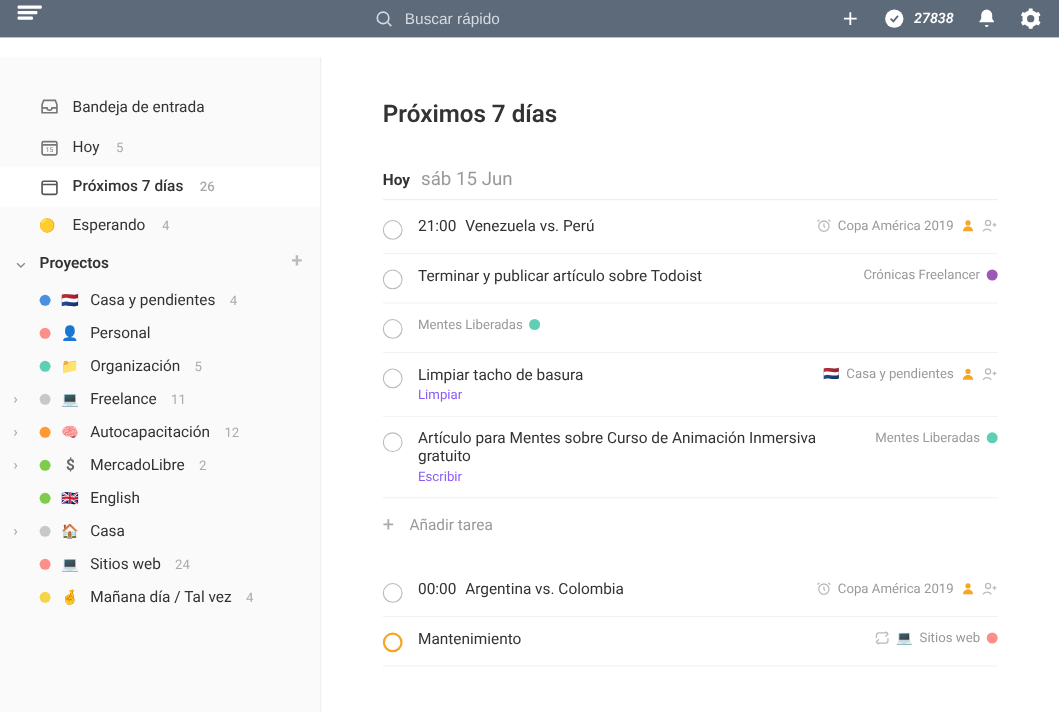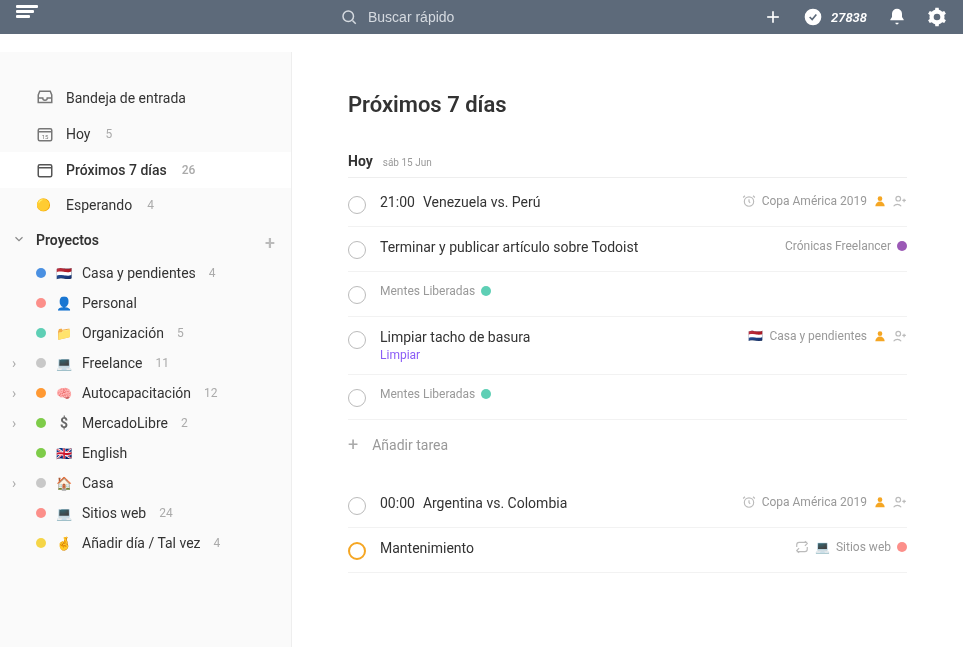--- a/index.html
+++ b/index.html
@@ -12,31 +12,31 @@
 .search input { background: transparent; border: none; outline: none; color: #fff; font-size: 14px; width: 200px; }
 .search input::placeholder { color: #d5dae0; }
 .top-right { display: flex; align-items: center; gap: 20px; }
 .karma { display: flex; align-items: center; gap: 8px; font-size: 13px; font-weight: 600; font-style: italic; }
 .icon-btn { cursor: pointer; display: flex; align-items: center; justify-content: center; }
 .app { display: flex; height: calc(647px - 47px); margin-top: 18px; }
 .sidebar { width: 292px; background: #fafafa; border-right: 1px solid #eee; overflow-y: auto; padding-top: 28px; }
 .sb-item { display: flex; align-items: center; padding: 9px 16px 9px 36px; cursor: pointer; gap: 12px; color: #333; font-size: 14px; }
 .sb-item.active { background: #fff; font-weight: 500; }
 .sb-count { color: #aaa; font-size: 12px; margin-left: 3px; }
-.sb-header { display: flex; align-items: flex-start; padding: 10px 16px 10px 36px; gap: 12px; font-weight: 600; cursor: pointer; position: relative; }
+.sb-header { display: flex; align-items: flex-end; padding: 10px 16px 10px 36px; gap: 12px; font-weight: 600; cursor: pointer; position: relative; }
 .sb-header .plus { position: absolute; right: 16px; color: #bbb; font-size: 18px; }
 .sb-chevron { position: absolute; left: 12px; color: #888; }
 .proj-item { display: flex; align-items: center; padding: 7px 16px 7px 36px; gap: 10px; cursor: pointer; font-size: 14px; position: relative; }
 .proj-item.has-children::before { content: "›"; position: absolute; left: 12px; color: #aaa; transform: rotate(0deg); font-size: 14px; }
 .proj-dot { width: 10px; height: 10px; border-radius: 50%; flex-shrink: 0; }
 .main { flex: 1; overflow-y: auto; padding: 40px 56px 20px 56px; }
 .page-title { font-size: 22px; font-weight: 600; margin-bottom: 36px; }
 .day-header { display: flex; align-items: baseline; gap: 10px; border-bottom: 1px solid #eee; padding-bottom: 8px; margin-bottom: 4px; }
 .day-name { font-weight: 700; font-size: 14px; }
-.day-date { font-size: 10px; color: #999; }
+.day-date { font-size: 17px; color: #999; }
 .task { display: flex; align-items: flex-start; padding: 12px 0; border-bottom: 1px solid #f2f2f2; gap: 14px; }
 .task-check { width: 18px; height: 18px; border: 1px solid #bbb; border-radius: 50%; flex-shrink: 0; margin-top: 2px; cursor: pointer; }
 .task-check.p1 { border: 2px solid #f5a623; }
 .task-body { flex: 1; }
 .task-title { font-size: 14px; color: #333; }
 .task-title .time { font-weight: 400; margin-right: 8px; }
 .task-sub { font-size: 12px; color: #8b5cf6; margin-top: 3px; cursor: pointer; }
 .task-meta { display: flex; align-items: center; gap: 6px; font-size: 12px; color: #999; flex-shrink: 0; }
 .meta-dot { width: 10px; height: 10px; border-radius: 50%; }
 .meta-icon { color: #bbb; }
@@ -175,21 +175,21 @@
         </div>
         <div class="proj-item">
           <span class="proj-dot" style="background:#fc8f8a"></span>
           <span style="width:16px;font-size:13px">💻</span>
           <span>Sitios web</span>
           <span class="sb-count">24</span>
         </div>
         <div class="proj-item">
           <span class="proj-dot" style="background:#f5d547"></span>
           <span style="width:16px;font-size:13px">🤞</span>
-          <span>Añadir día / Tal vez</span>
+          <span>Mañana día / Tal vez</span>
           <span class="sb-count">4</span>
         </div>
       </div>
   </div>
 
   <div class="main">
     <h1 class="page-title">Próximos 7 días</h1>
     <div id="days">
         <div class="day-header">
           <span class="day-name">Hoy</span>
@@ -247,20 +247,24 @@
               <path d="M4 21a8 8 0 0 1 16 0"></path>
             </svg>
             <svg class="meta-icon" width="14" height="14" viewBox="0 0 24 24" fill="none" stroke="currentColor" stroke-width="2">
               <circle cx="9" cy="8" r="4"></circle>
               <path d="M1 21a8 8 0 0 1 13 0M19 8v6M16 11h6"></path>
             </svg>
           </div>
         </div>
         <div class="task">
           <div class="task-check"></div>
+      <div class="task-body">
+            <div class="task-title">Artículo para Mentes sobre Curso de Animación Inmersiva gratuito</div>
+            <div class="task-sub">Escribir</div>
+          </div>
       <div class="task-meta">
             <span>Mentes Liberadas</span>
             <span class="meta-dot" style="background:#5ecfb5"></span>
           </div>
         </div>
         <div class="add-task">
           <span class="plus">+</span>
           <span>Añadir tarea</span>
         </div>
         <div class="task">

